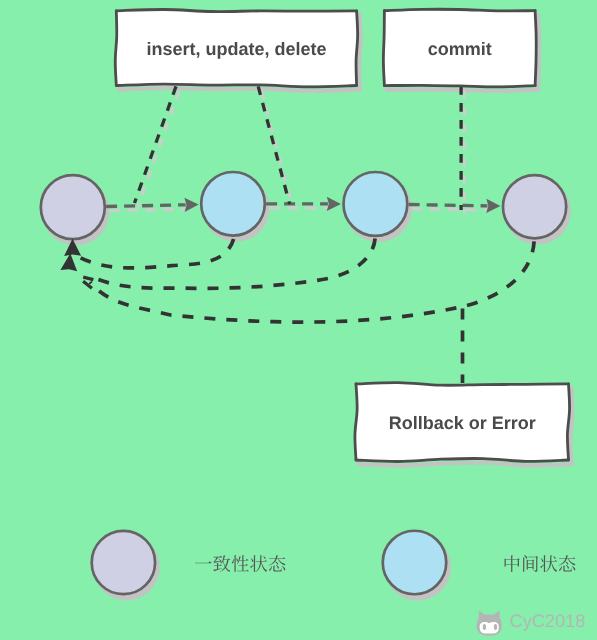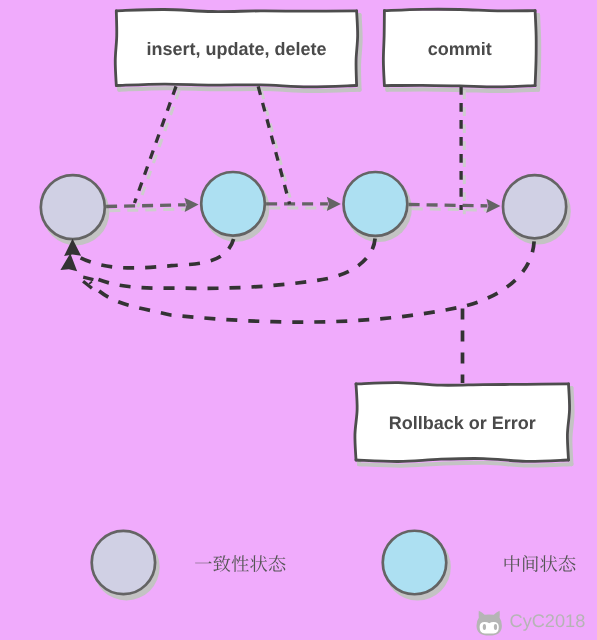--- a/index.html
+++ b/index.html
@@ -1,19 +1,19 @@
 <!DOCTYPE html>
 <html><head>
 <meta charset="utf-8">
 <title>Transaction State Diagram</title>
 <style>
   html,body{margin:0;padding:0;background:#ffffff;}
   body{width:597px;height:640px;overflow:hidden;
        font-family:"Liberation Sans",sans-serif;}
-  #stage{position:relative;width:597px;height:640px;background:#f0abfc;}
+  #stage{position:relative;width:597px;height:640px;background:#86efac;}
   svg{display:block;}
   text{-webkit-font-smoothing:antialiased;text-rendering:geometricPrecision;}
   .boxlabel{font-family:"Liberation Sans",sans-serif;font-weight:bold;
             font-size:18px;fill:#4a4a4a;text-anchor:middle;}
   .wmlabel{font-family:"Liberation Sans",sans-serif;font-size:18.2px;
            fill:#b5b5b5;}
 </style>
 </head>
 <body>
 

